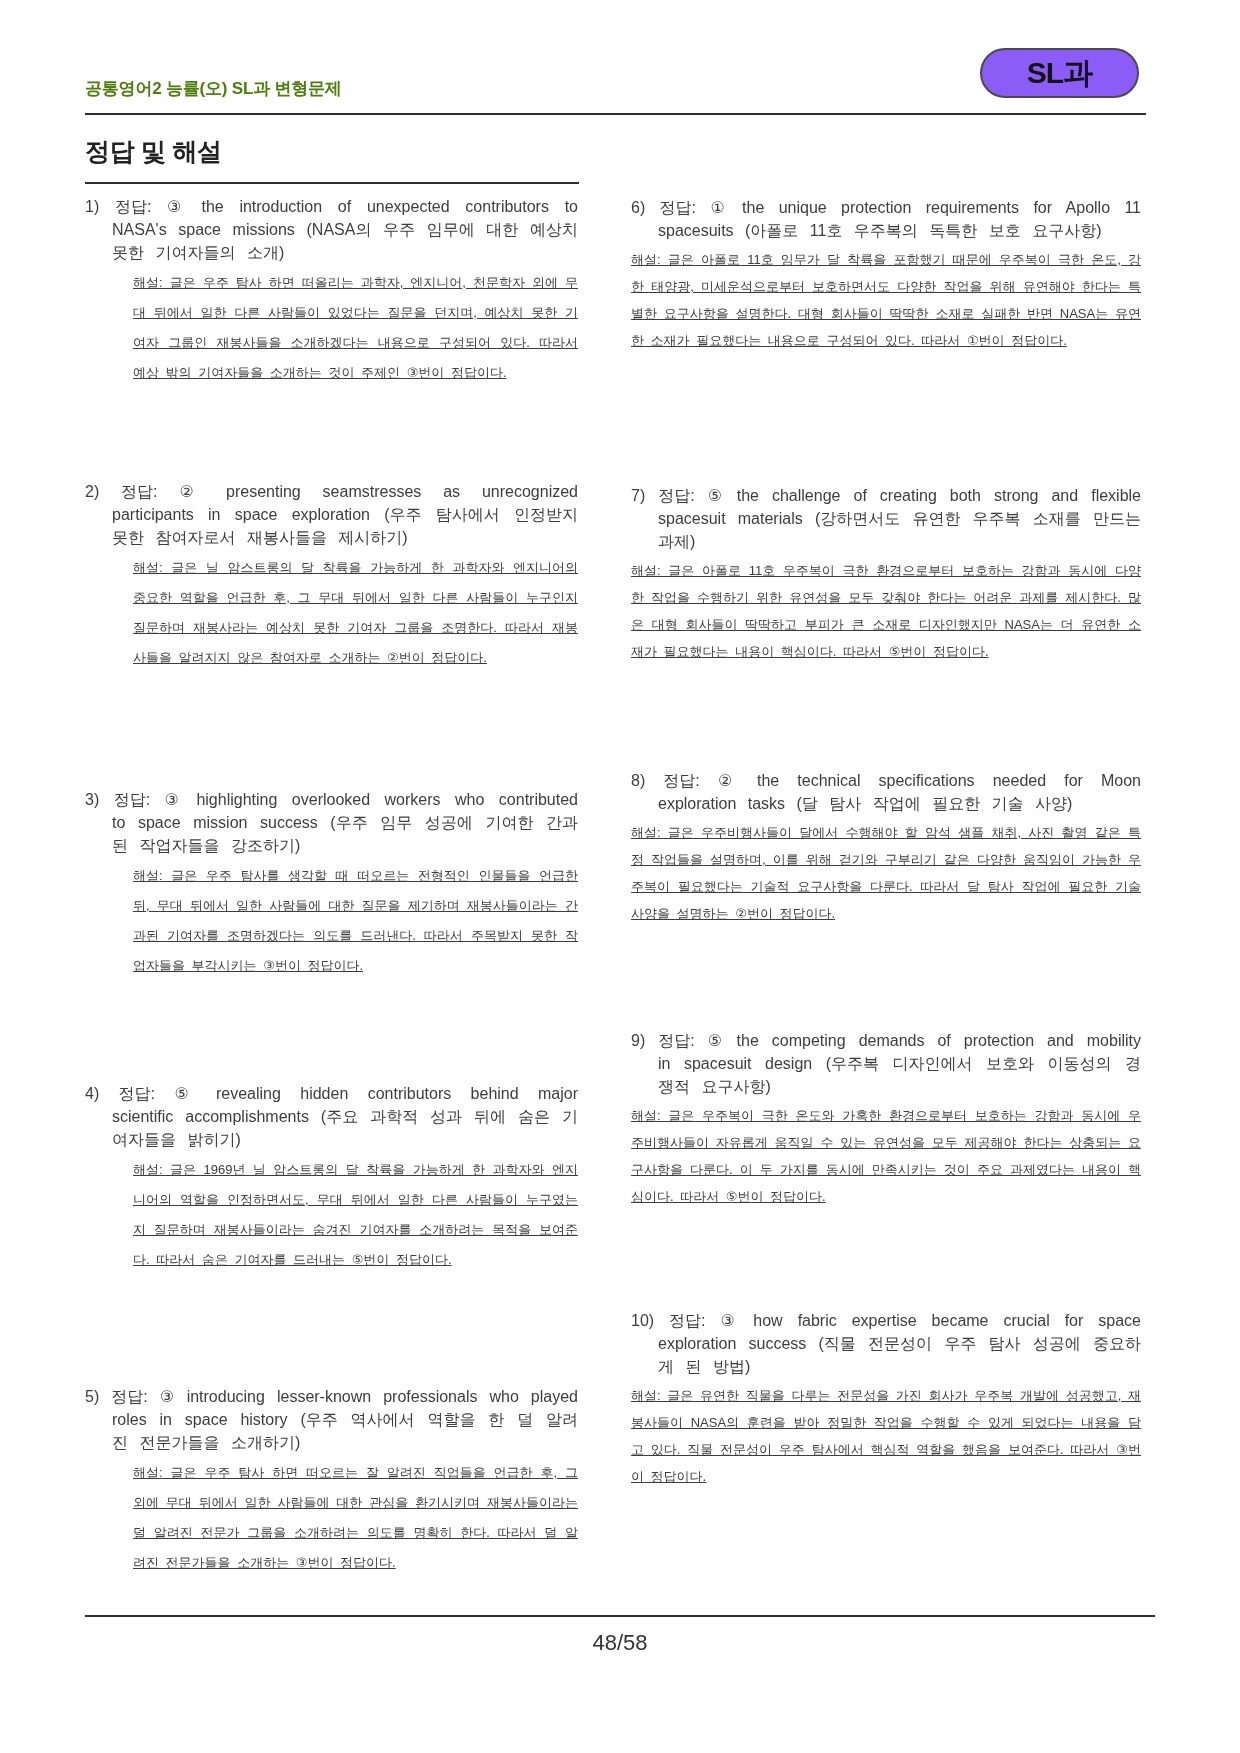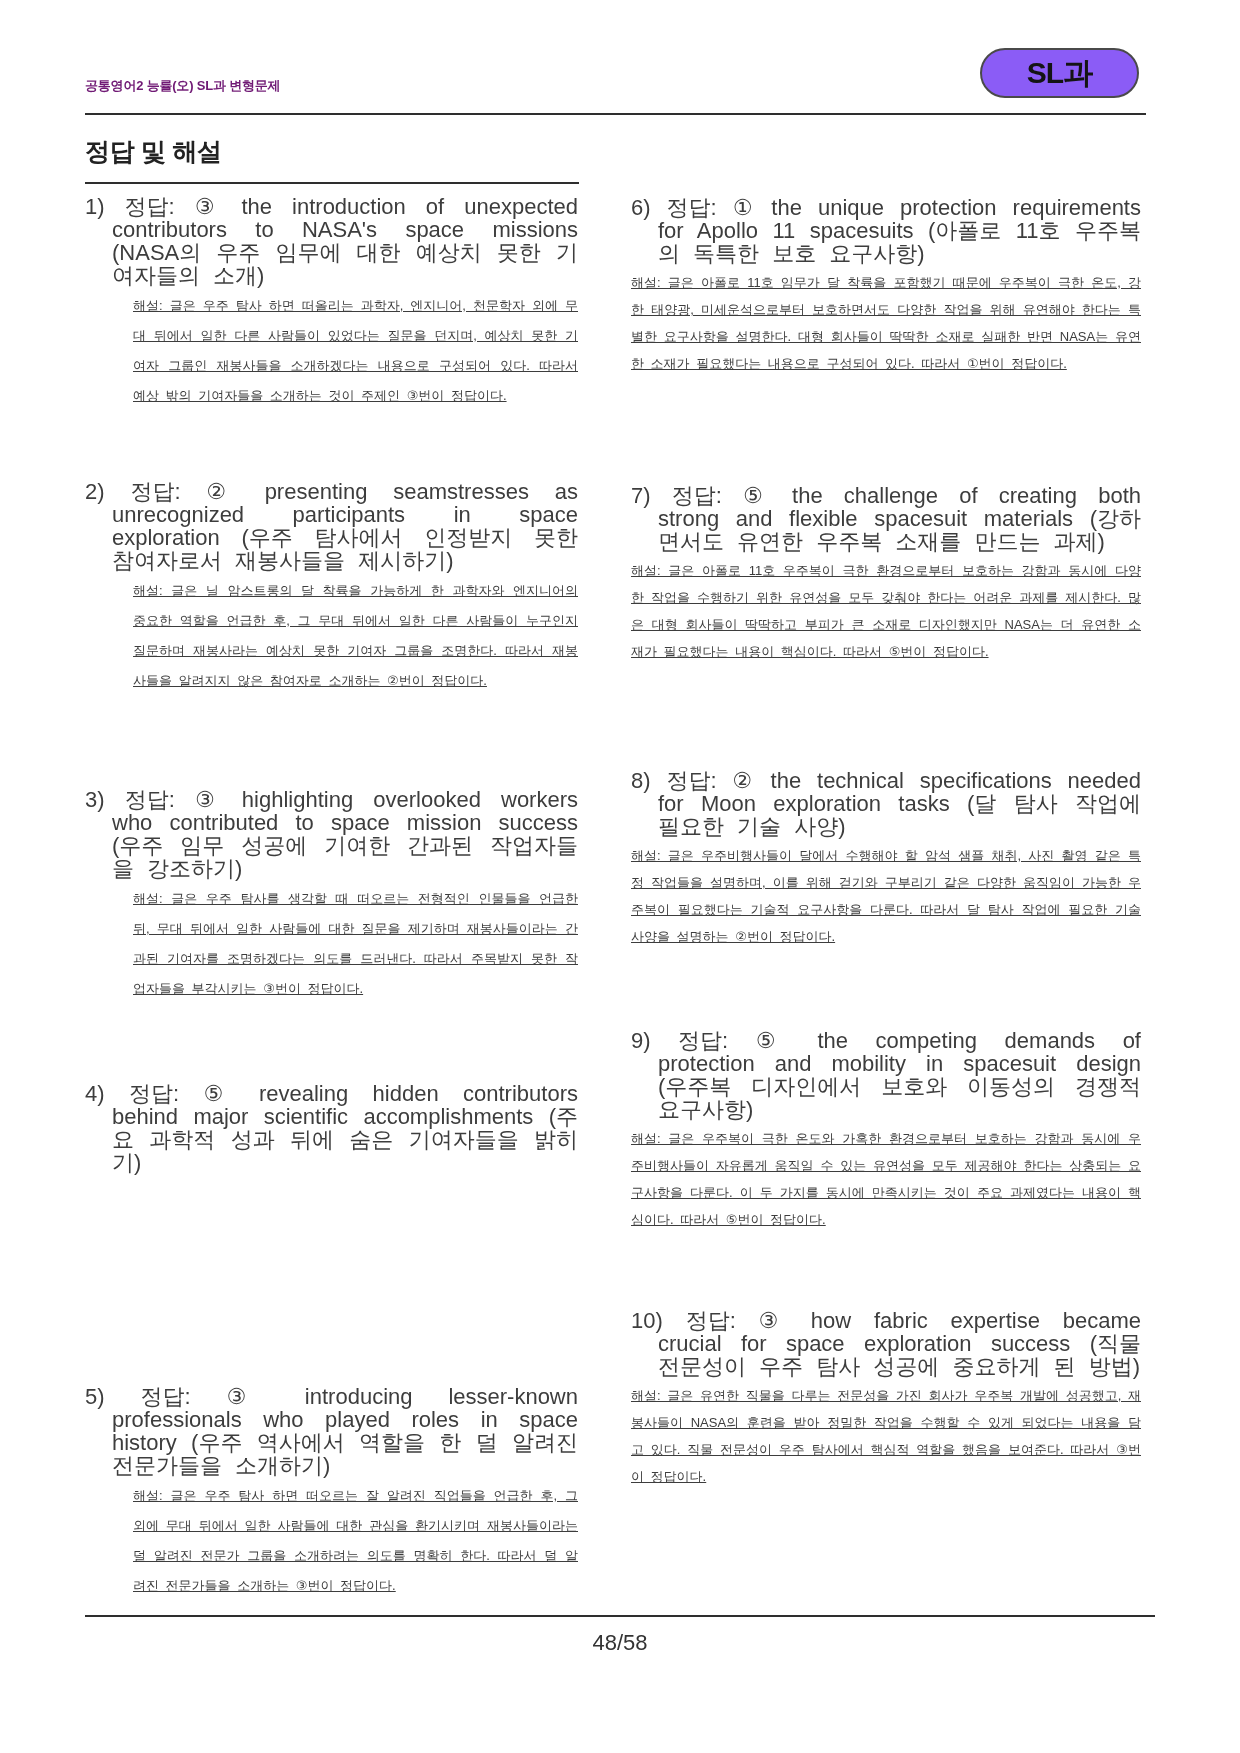--- a/index.html
+++ b/index.html
@@ -8,21 +8,21 @@
     background:#ffffff;
     font-family:"Liberation Sans","DejaVu Sans",sans-serif;
     color:#3d3d3d;
     -webkit-font-smoothing:antialiased;
   }
   .page{position:relative;width:1240px;height:1753px;overflow:hidden;background:#fff;}
 
   
   .doc-title{
     position:absolute;left:85px;top:77px;
-    font-size:13px;font-weight:bold;color:#701a75;letter-spacing:-0.2px;
+    font-size:17px;font-weight:bold;color:#4d7c0f;letter-spacing:-0.2px;
   }
   .badge{
     position:absolute;left:980px;top:48px;width:159px;height:50px;
     border:2px solid #4a4a4a;border-radius:25px;
     display:flex;align-items:center;justify-content:center;
     font-size:30px;font-weight:bold;color:#141414;letter-spacing:-1px;
     box-sizing:border-box;background:#8b5cf6;
   }
   .rule{position:absolute;background:#2e2e2e;height:2px;}
   .rule-header{left:85px;top:113px;width:1061px;}
@@ -32,21 +32,21 @@
   .section-title{
     position:absolute;left:85px;top:135px;
     font-size:25px;font-weight:bold;color:#222;letter-spacing:-0.3px;
   }
 
   
   .item{position:absolute;box-sizing:border-box;}
   .col-l{left:85px;width:493px;}
   .col-r{left:631px;width:510px;}
   .ans{
-    font-size:22px;line-height:23px;
+    font-size:16px;line-height:23px;
     text-align:justify;
     padding-left:27px;text-indent:-27px;
     word-spacing:7px;
     overflow-wrap:break-word;
   }
   .exp{
     margin-top:4px;
     font-size:13px;
     text-align:justify;
     word-spacing:3px;
@@ -84,20 +84,21 @@
     <div class="exp">해설: 글은 닐 암스트롱의 달 착륙을 가능하게 한 과학자와 엔지니어의 중요한 역할을 언급한 후, 그 무대 뒤에서 일한 다른 사람들이 누구인지 질문하며 재봉사라는 예상치 못한 기여자 그룹을 조명한다. 따라서 재봉사들을 알려지지 않은 참여자로 소개하는 ②번이 정답이다.</div>
   </div>
 
   <div class="item col-l" style="top:788px">
     <div class="ans"><span class="num">3)</span> <span>정답: ③ highlighting overlooked workers who contributed to space mission success (우주 임무 성공에 기여한 간과된 작업자들을 강조하기)</span></div>
     <div class="exp">해설: 글은 우주 탐사를 생각할 때 떠오르는 전형적인 인물들을 언급한 뒤, 무대 뒤에서 일한 사람들에 대한 질문을 제기하며 재봉사들이라는 간과된 기여자를 조명하겠다는 의도를 드러낸다. 따라서 주목받지 못한 작업자들을 부각시키는 ③번이 정답이다.</div>
   </div>
 
   <div class="item col-l" style="top:1082px">
     <div class="ans"><span class="num">4)</span> <span>정답: ⑤ revealing hidden contributors behind major scientific accomplishments (주요 과학적 성과 뒤에 숨은 기여자들을 밝히기)</span></div>
+    <div class="exp">해설: 글은 1969년 닐 암스트롱의 달 착륙을 가능하게 한 과학자와 엔지니어의 역할을 인정하면서도, 무대 뒤에서 일한 다른 사람들이 누구였는지 질문하며 재봉사들이라는 숨겨진 기여자를 소개하려는 목적을 보여준다. 따라서 숨은 기여자를 드러내는 ⑤번이 정답이다.</div>
   </div>
 
   <div class="item col-l" style="top:1385px">
     <div class="ans"><span class="num">5)</span> <span>정답: ③ introducing lesser-known professionals who played roles in space history (우주 역사에서 역할을 한 덜 알려진 전문가들을 소개하기)</span></div>
     <div class="exp">해설: 글은 우주 탐사 하면 떠오르는 잘 알려진 직업들을 언급한 후, 그 외에 무대 뒤에서 일한 사람들에 대한 관심을 환기시키며 재봉사들이라는 덜 알려진 전문가 그룹을 소개하려는 의도를 명확히 한다. 따라서 덜 알려진 전문가들을 소개하는 ③번이 정답이다.</div>
   </div>
 
   <div class="item col-r" style="top:196px">
     <div class="ans"><span class="num">6)</span> <span>정답: ① the unique protection requirements for Apollo 11 spacesuits (아폴로 11호 우주복의 독특한 보호 요구사항)</span></div>
     <div class="exp">해설: 글은 아폴로 11호 임무가 달 착륙을 포함했기 때문에 우주복이 극한 온도, 강한 태양광, 미세운석으로부터 보호하면서도 다양한 작업을 위해 유연해야 한다는 특별한 요구사항을 설명한다. 대형 회사들이 딱딱한 소재로 실패한 반면 NASA는 유연한 소재가 필요했다는 내용으로 구성되어 있다. 따라서 ①번이 정답이다.</div>

